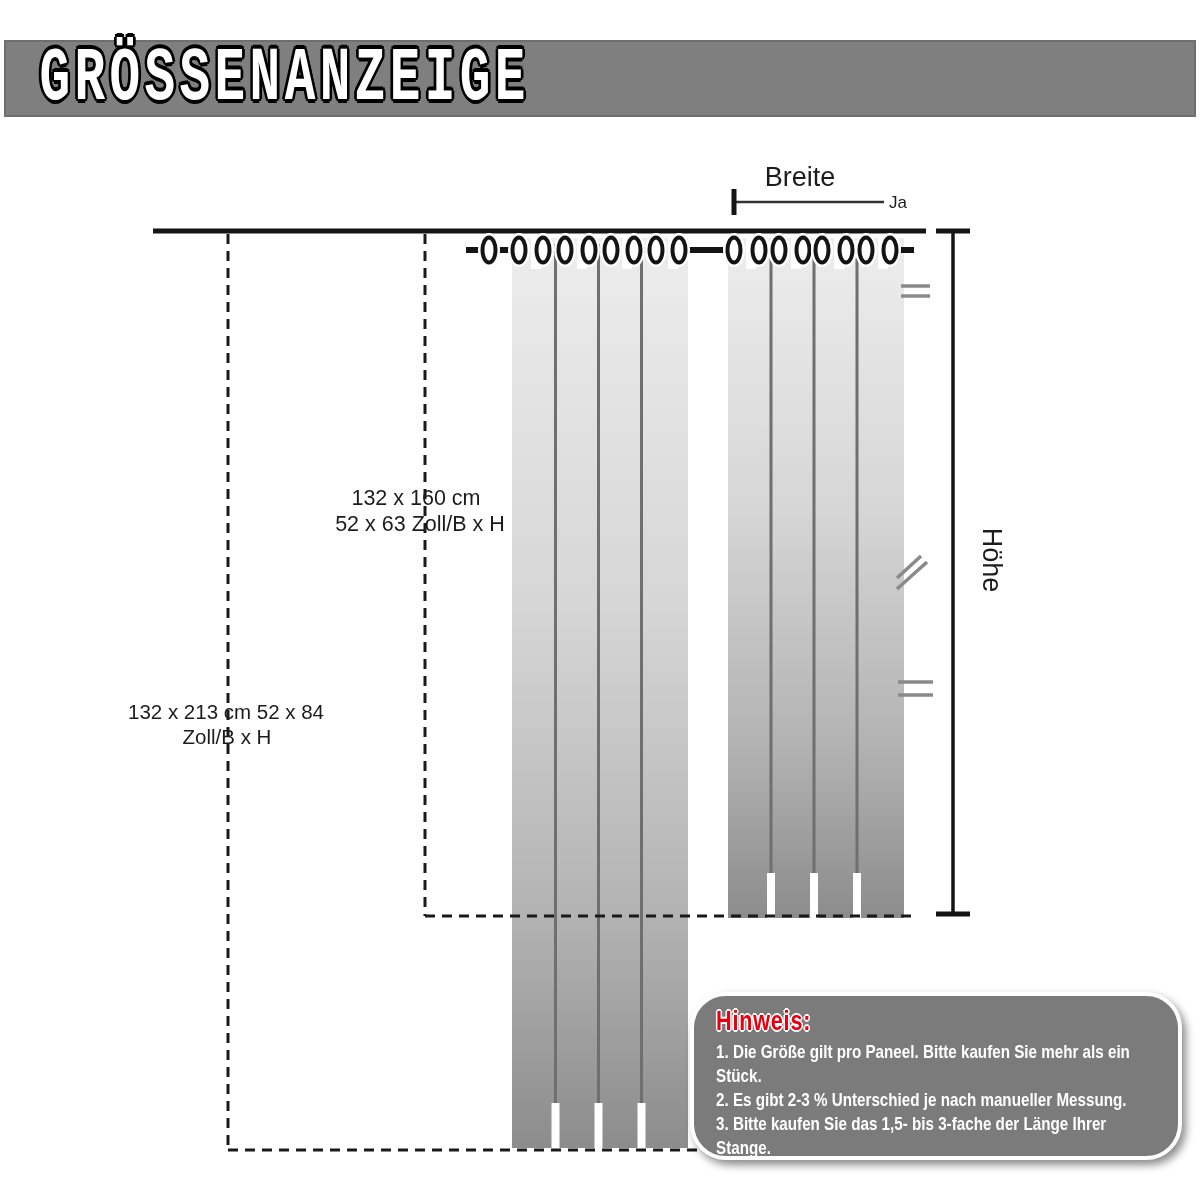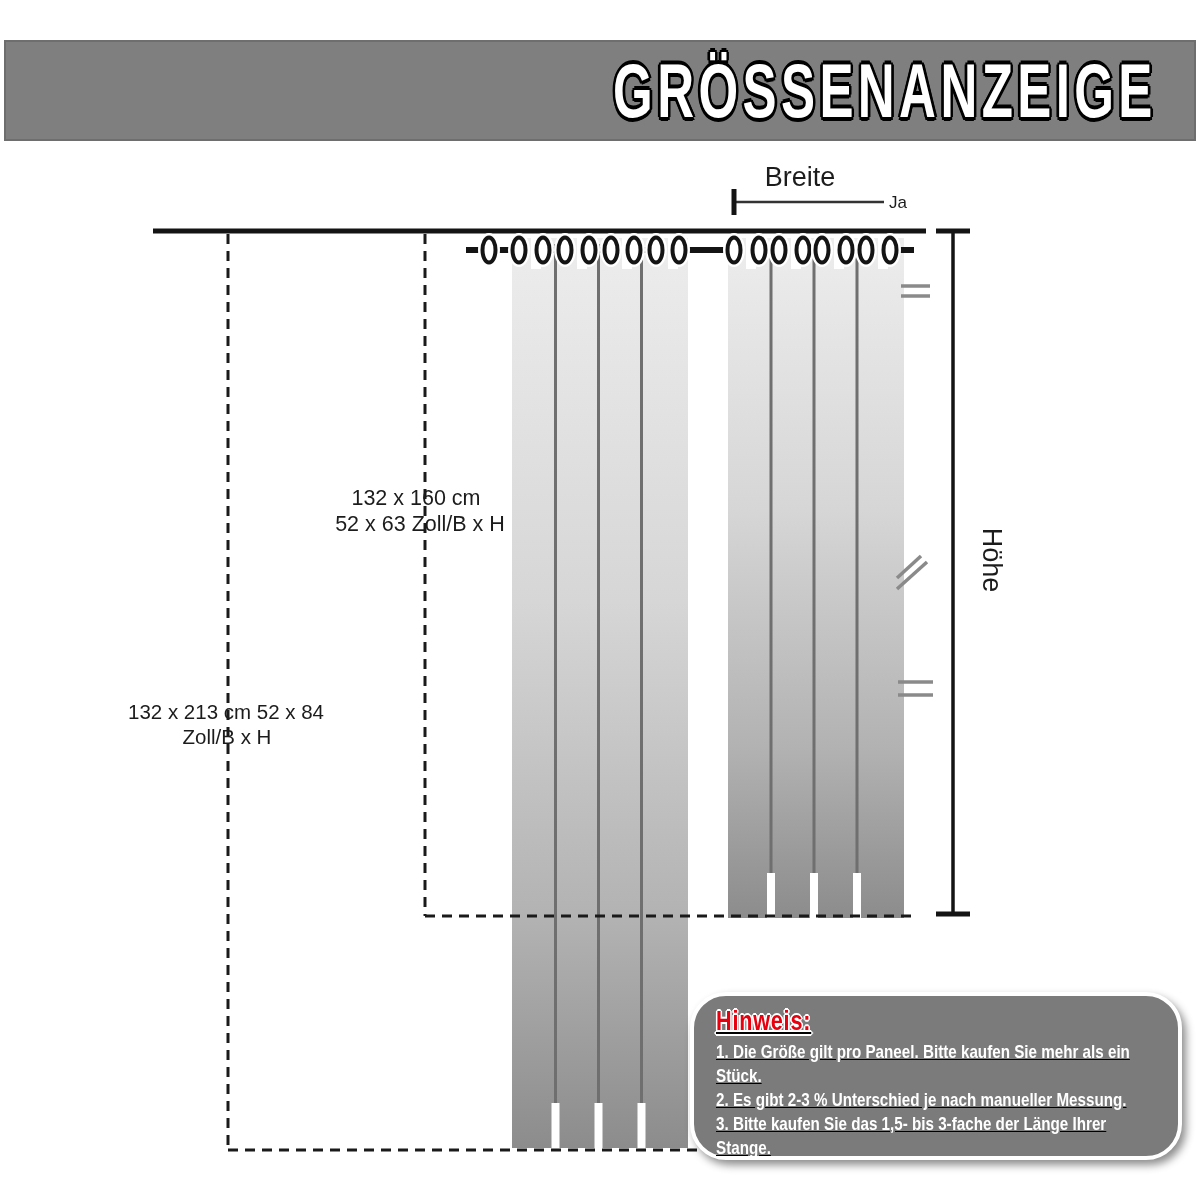--- a/index.html
+++ b/index.html
@@ -1,22 +1,22 @@
 <!DOCTYPE html>
 <html><head>
 <meta charset="utf-8">
 <style>
   html,body{margin:0;padding:0;background:#fff;}
   .stage{position:relative;width:1200px;height:1200px;background:#fff;overflow:hidden;
          font-family:"Liberation Sans", sans-serif;}
 
   
-  .banner{position:absolute;left:4px;right:4px;top:40px;height:101px;
+  .banner{position:absolute;left:4px;right:4px;top:40px;height:77px;
           background:#7f7f7f;border:2px solid #6e6e6e;box-sizing:border-box;
-          display:flex;align-items:center;justify-content:flex-end;}
+          display:flex;align-items:center;justify-content:flex-start;font-family:Liberation Mono, monospace;}
   .banner-text{display:inline-block;color:#fff;font-weight:bold;font-size:58px;
           letter-spacing:5px;line-height:1;transform:scale(0.88,1.32);white-space:nowrap;
           text-shadow:-3px 0 #000,3px 0 #000,0 -3px #000,0 3px #000,
                       -2px -2px #000,2px 2px #000,-2px 2px #000,2px -2px #000;}
 
   
   svg.diagram{position:absolute;inset:0;width:1200px;height:1200px;}
   .rod{stroke:#141414;stroke-width:5;}
   .dash{stroke:#1a1a1a;stroke-width:3;stroke-dasharray:10 7;fill:none;}
   .thin{stroke:#333;stroke-width:2.5;}
@@ -27,21 +27,21 @@
   text.lbl{fill:#1c1c1c;text-anchor:middle;}
   text.big{font-size:27px;font-weight:500;}
   text.small{font-size:17px;text-anchor:start;font-weight:400;}
   text.med{font-size:21.5px;font-weight:400;}
   text.med2{font-size:20.5px;font-weight:400;}
 
   
   .hinweis{position:absolute;left:690px;top:992px;width:492px;height:168px;
            background:#7b7b7b;border:4px solid #fff;border-radius:36px;
            box-sizing:border-box;padding:10px 22px;
-           box-shadow:4px 5px 8px rgba(0,0,0,0.45);text-decoration:underline;}
+           box-shadow:4px 5px 8px rgba(0,0,0,0.45);}
   .hinweis-inner{width:560px;transform:scaleX(0.80);transform-origin:left top;}
   .hinweis-title{color:#e8000f;font-size:27px;font-weight:bold;margin-bottom:3px;
            letter-spacing:1px;
            text-shadow:-2px 0 #fff,2px 0 #fff,0 -2px #fff,0 2px #fff,
                        -1px -1px #fff,1px 1px #fff,-1px 1px #fff,1px -1px #fff;}
   .hx-item{color:#fff;font-size:19px;font-weight:bold;line-height:1.26;}
 </style>
 </head>
 <body>
 

